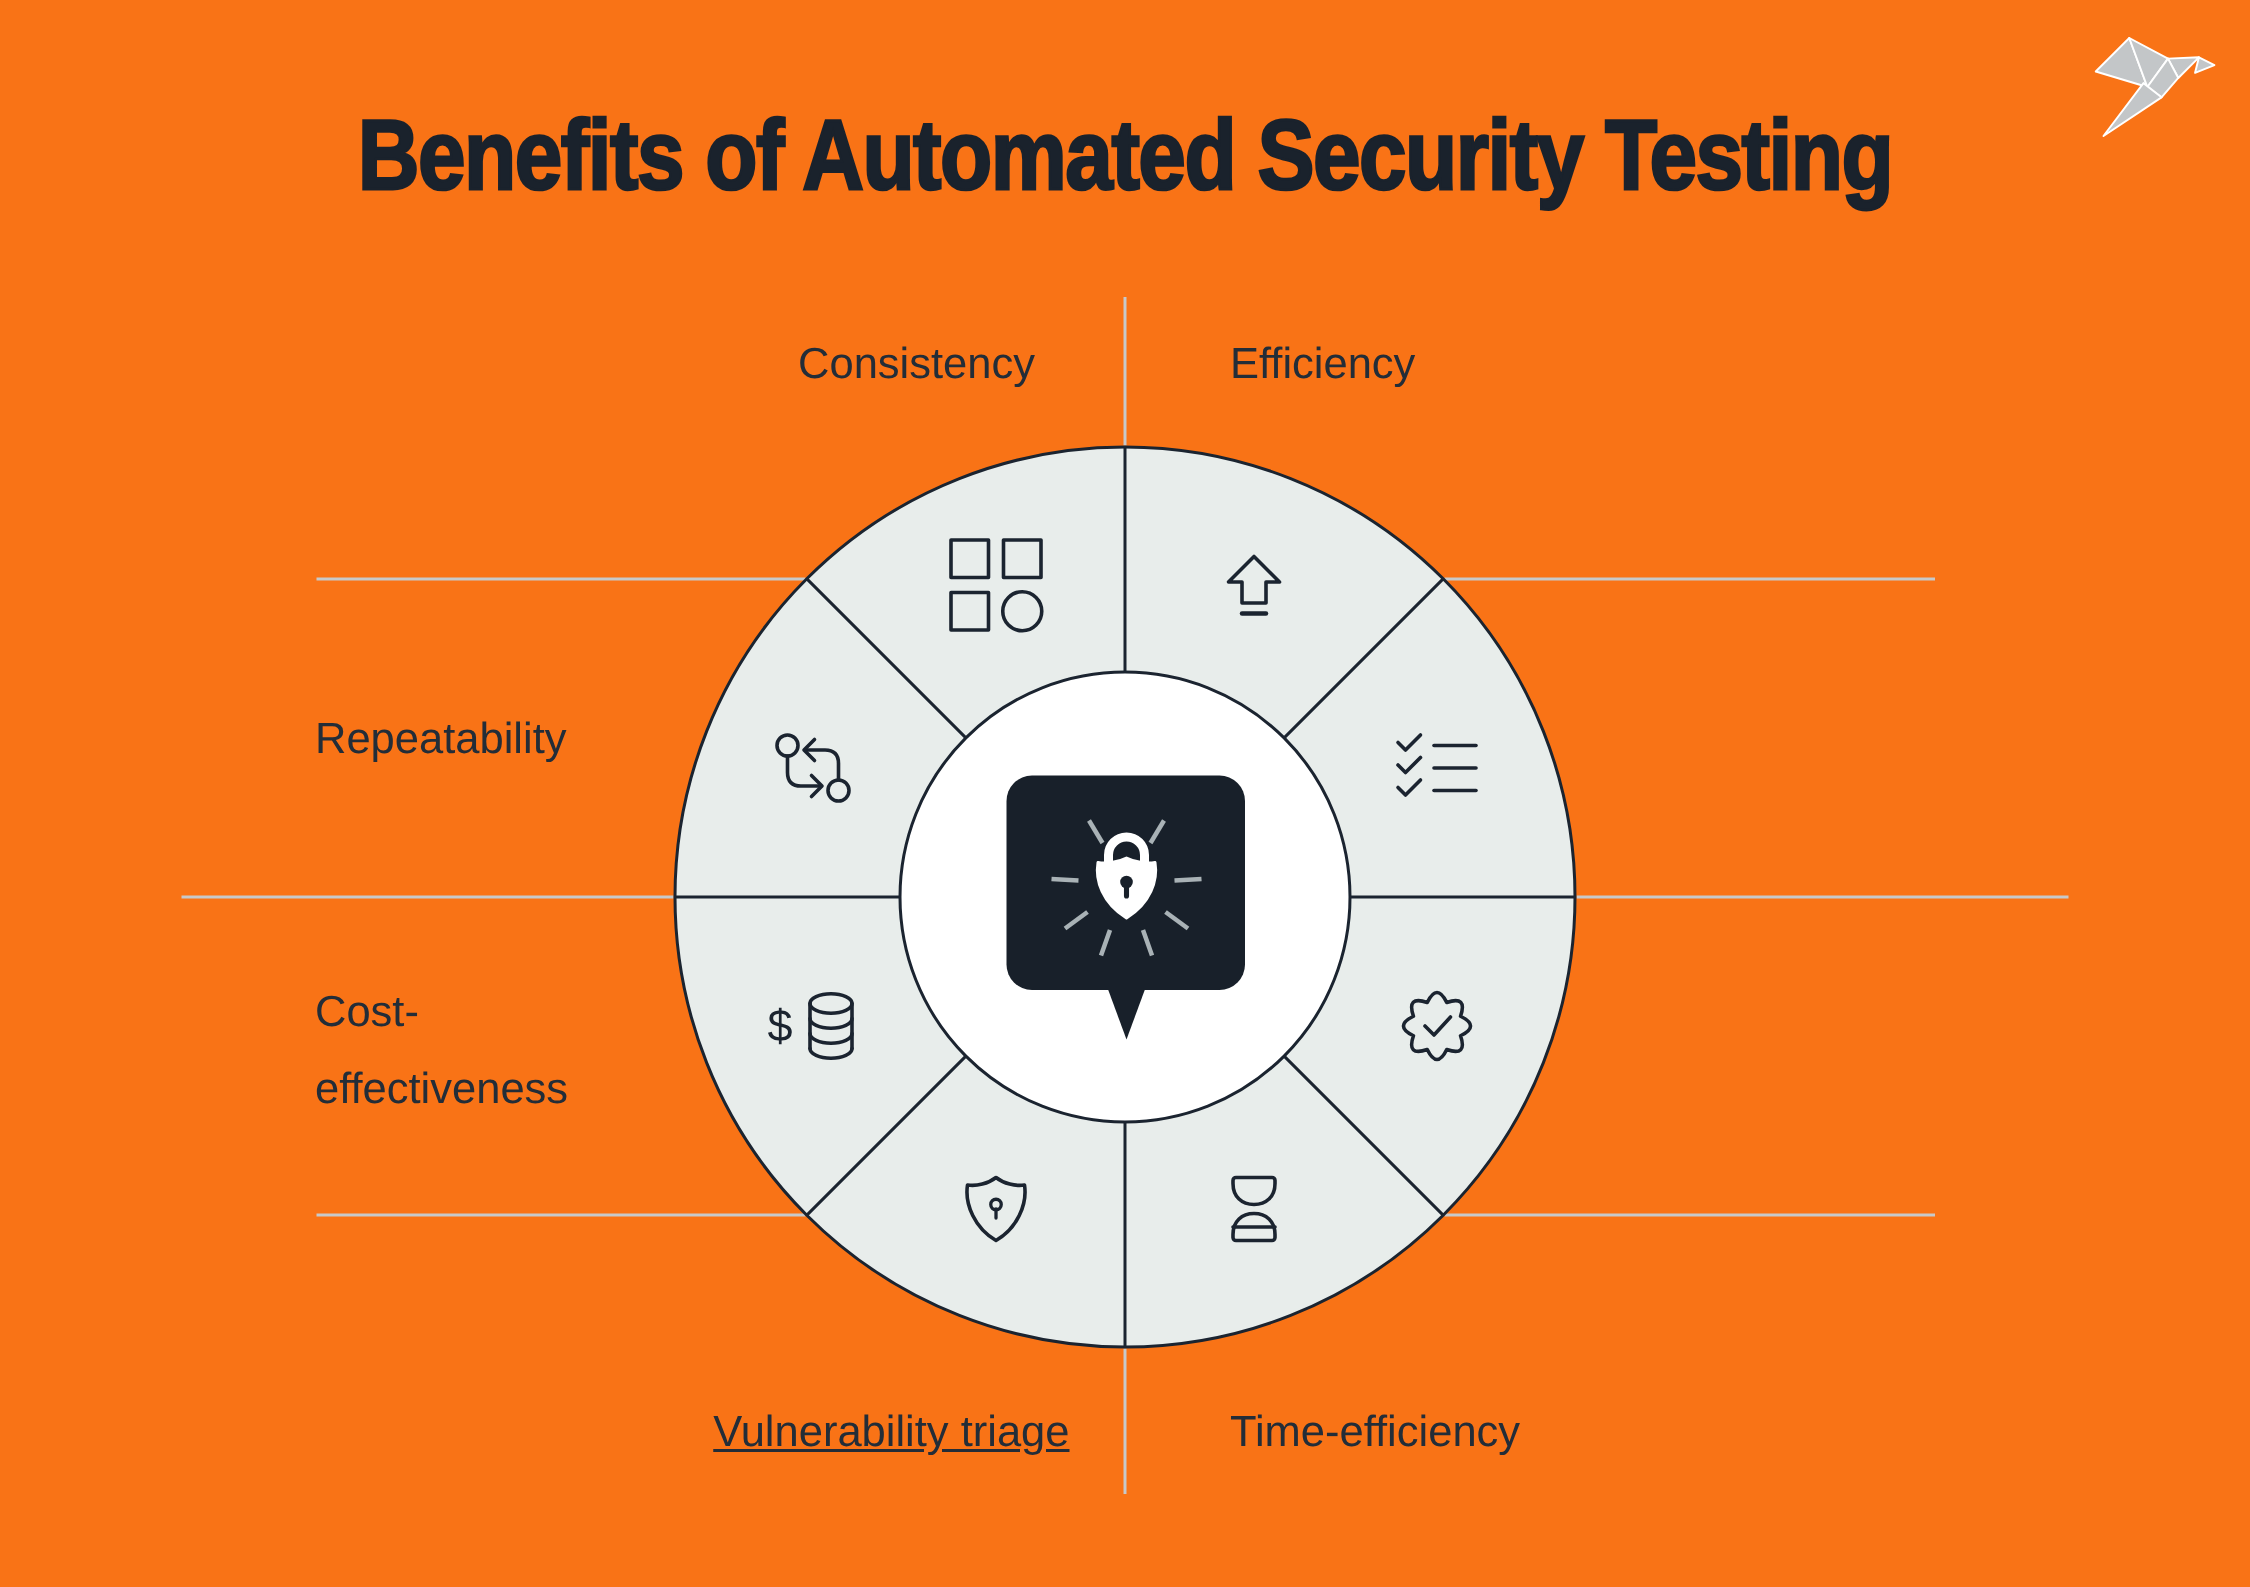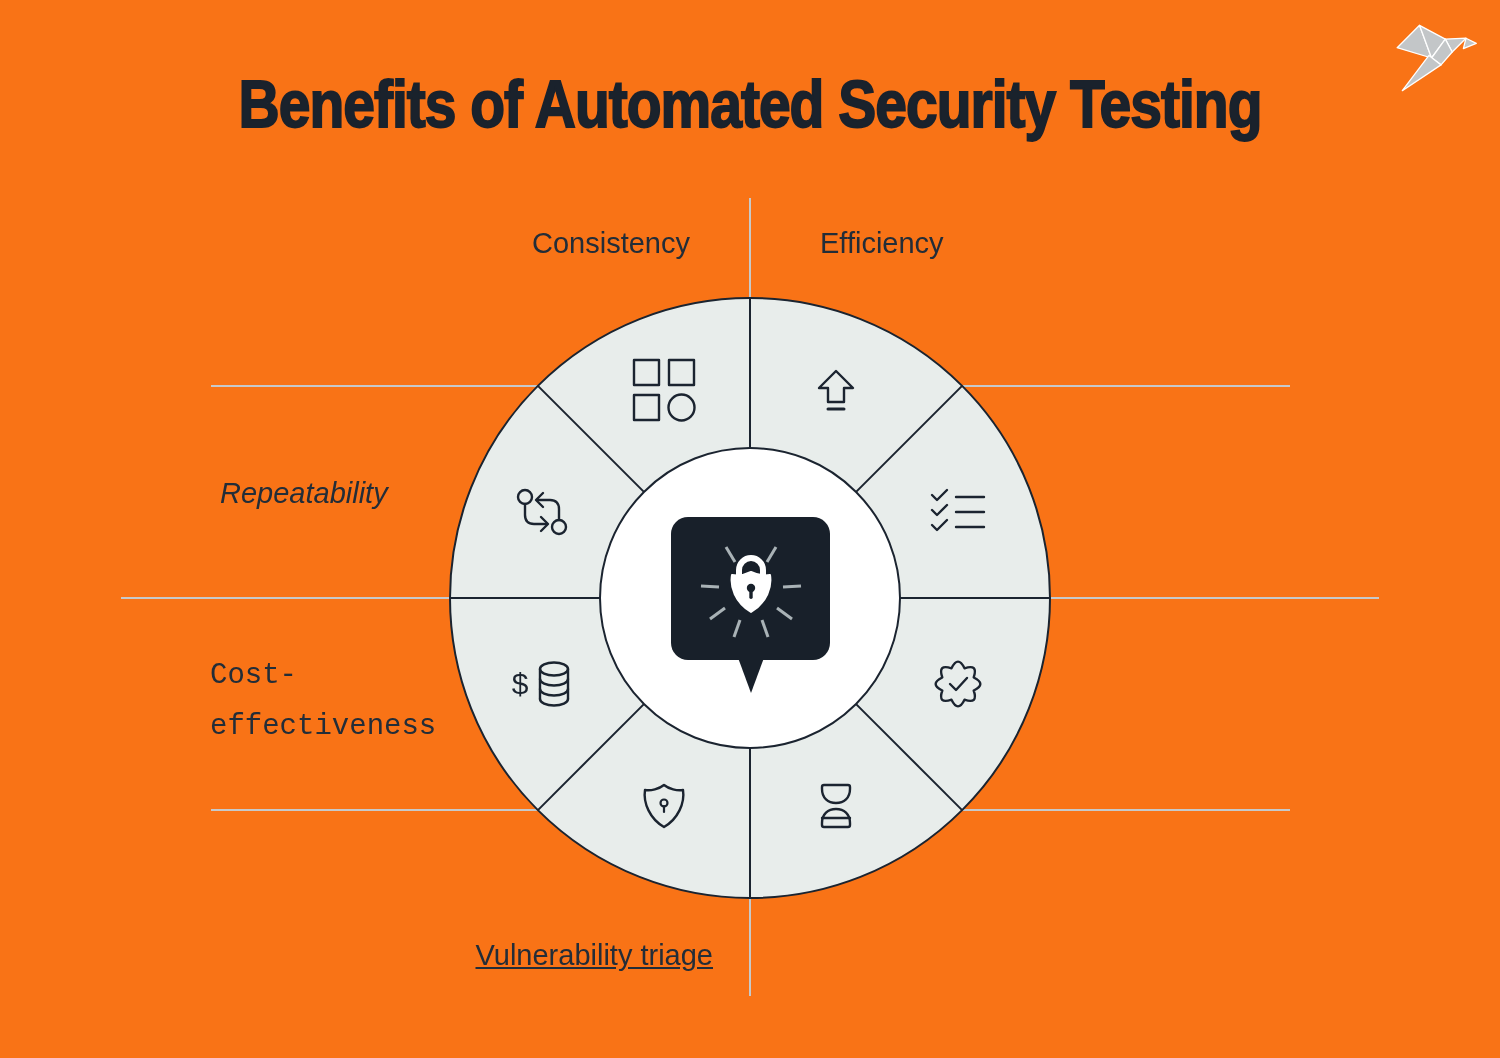--- a/index.html
+++ b/index.html
@@ -36,23 +36,23 @@
   .lbl{
     position:absolute;
     font-size:29px;
     line-height:51px;
     color:#232d38;
     white-space:pre-line;
   }
   .lbl.r{text-align:right;}
   .lbl-consistency{left:350px;width:340px;top:218px;}
   .lbl-efficiency{left:820px;top:218px;}
-  .lbl-repeatability{left:220px;top:468px;font-style:italic;}
+  .lbl-repeatability{left:210px;top:468px;}
   .lbl-compliance{left:1070px;top:468px;}
-  .lbl-cost{left:210px;top:650px;font-family:Liberation Mono, monospace;}
+  .lbl-cost{left:210px;top:650px;}
   .lbl-early{left:1070px;top:650px;}
   .lbl-vulnerability{left:300px;width:413px;top:930px;text-decoration:underline;}
   .lbl-time{left:820px;top:930px;}
 </style>
 </head>
 <body>
 
 <div class="canvas">
 
   <div class="title">Benefits of Automated Security Testing</div>
@@ -177,14 +177,15 @@
       </g>
     </g>
   </svg>
 
   <div class="lbl r lbl-consistency">Consistency</div>
   <div class="lbl lbl-efficiency">Efficiency</div>
   <div class="lbl lbl-repeatability">Repeatability</div>
   <div class="lbl lbl-cost">Cost-
 effectiveness</div>
   <div class="lbl r lbl-vulnerability">Vulnerability triage</div>
+  <div class="lbl lbl-time">Time-efficiency</div>
 
 </div>
 
 </body></html>

